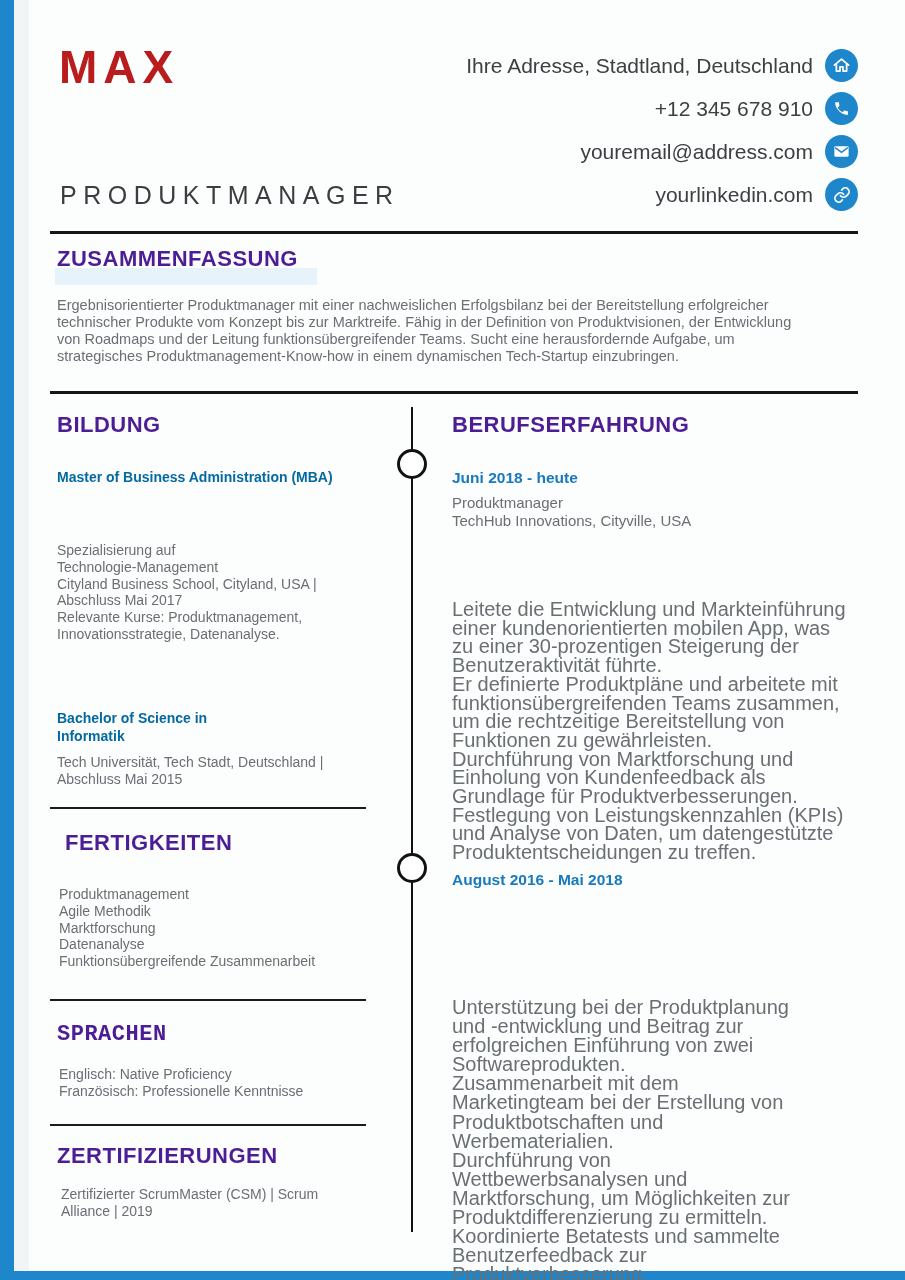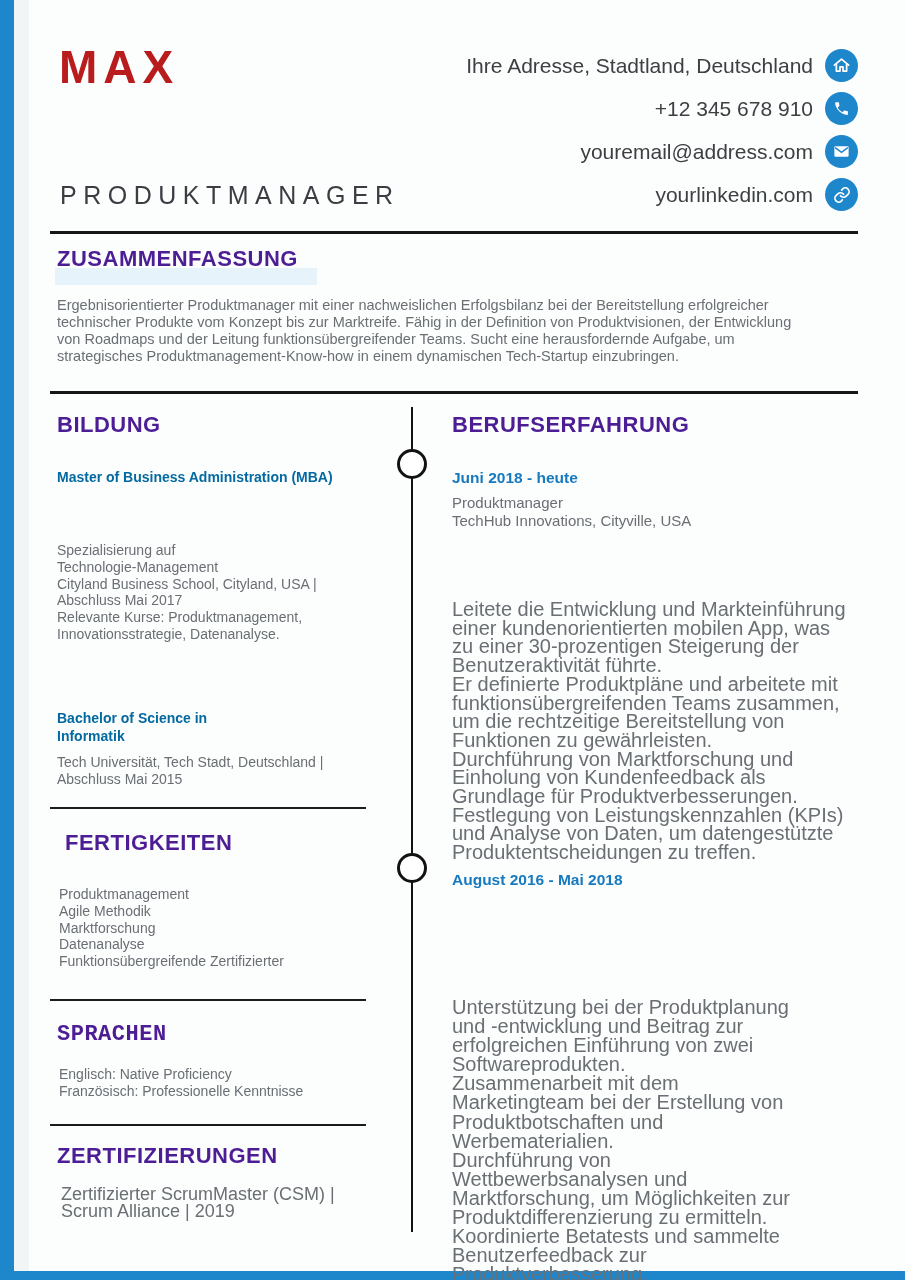--- a/index.html
+++ b/index.html
@@ -41,21 +41,21 @@
   #mba-details{top:542px;}
   #bachelor-degree{top:702px;width:215px;margin-top:8px;}
   #bachelor-details{top:754px;width:318px;}
   .col-divider{position:absolute;left:50px;width:316px;height:2px;background:#1b1b1b;}
   #divider-1{top:807px}#divider-2{top:999px}#divider-3{top:1124px}
   #fertigkeiten-heading{left:57px;top:830px;margin-left:8px;}
   #skills-list{left:59px;top:886px;}
   #sprachen-heading{left:57px;top:1022px;font-family:Liberation Mono, monospace;}
   #languages-list{left:59px;top:1066px;}
   #zertifizierungen-heading{left:57px;top:1143px;}
-  #cert-text{left:61px;top:1186px;width:275px;font-size:18px;line-height:17px;color:#6a6f74;position:absolute;}
+  #cert-text{left:61px;top:1186px;width:275px;font-size:14px;line-height:17px;color:#6a6f74;position:absolute;}
 
   
   .timeline-line{position:absolute;left:411px;top:407px;width:2px;height:825px;background:#121212;}
   .timeline-circle{position:absolute;left:397px;width:30px;height:30px;border:3px solid #121212;
         border-radius:50%;background:#fff;box-sizing:border-box;z-index:2;}
   #tcircle-1{top:449px}#tcircle-2{top:853px}
 
   
   #beruf-heading{left:452px;top:412px;}
   .job-dates{position:absolute;left:452px;font-size:15.5px;font-weight:bold;color:#177abf;margin-top:12px;}
@@ -138,21 +138,21 @@
   <div class="edu-details" id="bachelor-details">Tech Universität, Tech Stadt, Deutschland | Abschluss Mai 2015</div>
 
   <div class="col-divider" id="divider-1"></div>
 
   <div class="section-heading" id="fertigkeiten-heading">FERTIGKEITEN</div>
   <div class="plain-list" id="skills-list">
     <div>Produktmanagement</div>
     <div>Agile Methodik</div>
     <div>Marktforschung</div>
     <div>Datenanalyse</div>
-    <div>Funktionsübergreifende Zertifizierter</div>
+    <div>Funktionsübergreifende Zusammenarbeit</div>
   </div>
 
   <div class="col-divider" id="divider-2"></div>
 
   <div class="section-heading" id="sprachen-heading">SPRACHEN</div>
   <div class="plain-list" id="languages-list">
     <div>Englisch: Native Proficiency</div>
     <div>Französisch: Professionelle Kenntnisse</div>
   </div>
 

